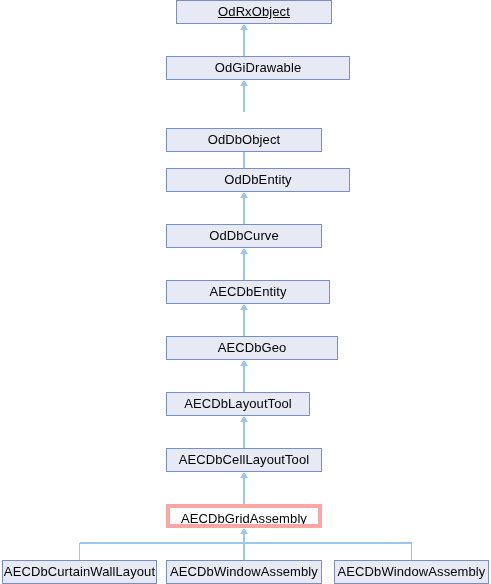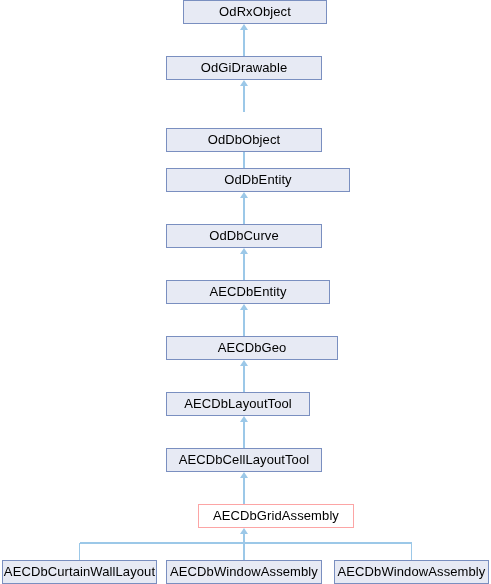--- a/index.html
+++ b/index.html
@@ -41,22 +41,21 @@
     letter-spacing: 0.1px;
     color: #000000;
     background: #e7eaf4;
     border: 1px solid #7a8fc0;
     white-space: nowrap;
     overflow: hidden;
     z-index: 2;
   }
   .node.current {
     background: #ffffff;
-    border: 1px solid #fca5a5;
-    margin-left: 32px;
+    border: 4px solid #fca5a5;
   }
   .node .label {
     display: block;
     width: 100%;
   }
 </style>
 </head>
 <body>
 
 <div id="diagram">
@@ -82,24 +81,24 @@
       <path d="M 244 472 L 240 478 L 248 478 Z" fill="#9cc8e8"></path>
       <line x1="244" y1="534" x2="244" y2="543" stroke="#9cc8e8" stroke-width="1.6" shape-rendering="crispEdges"></line>
       <path d="M 244 528 L 240 534 L 248 534 Z" fill="#9cc8e8"></path>
       <line x1="79.5" y1="543" x2="411.5" y2="543" stroke="#9cc8e8" stroke-width="1.6" shape-rendering="crispEdges"></line>
       <line x1="79.5" y1="543" x2="79.5" y2="560" stroke="#9cc8e8" stroke-width="1.6" shape-rendering="crispEdges"></line>
       <line x1="244" y1="543" x2="244" y2="560" stroke="#9cc8e8" stroke-width="1.6" shape-rendering="crispEdges"></line>
       <line x1="411.5" y1="543" x2="411.5" y2="560" stroke="#9cc8e8" stroke-width="1.6" shape-rendering="crispEdges"></line>
     </svg>
 
   <div id="nodes">
-      <div class="node" style="left: 183px; top: 0px; width: 144px;">
+      <div class="node" style="left: 176px; top: 0px; width: 156px; text-decoration: underline;">
         <span class="label">OdRxObject</span>
       </div>
-      <div class="node" style="left: 166px; top: 56px; width: 156px;">
+      <div class="node" style="left: 166px; top: 56px; width: 184px;">
         <span class="label">OdGiDrawable</span>
       </div>
       <div class="node" style="left: 166px; top: 128px; width: 156px;">
         <span class="label">OdDbObject</span>
       </div>
       <div class="node" style="left: 166px; top: 168px; width: 184px;">
         <span class="label">OdDbEntity</span>
       </div>
       <div class="node" style="left: 166px; top: 224px; width: 156px;">
         <span class="label">OdDbCurve</span>

